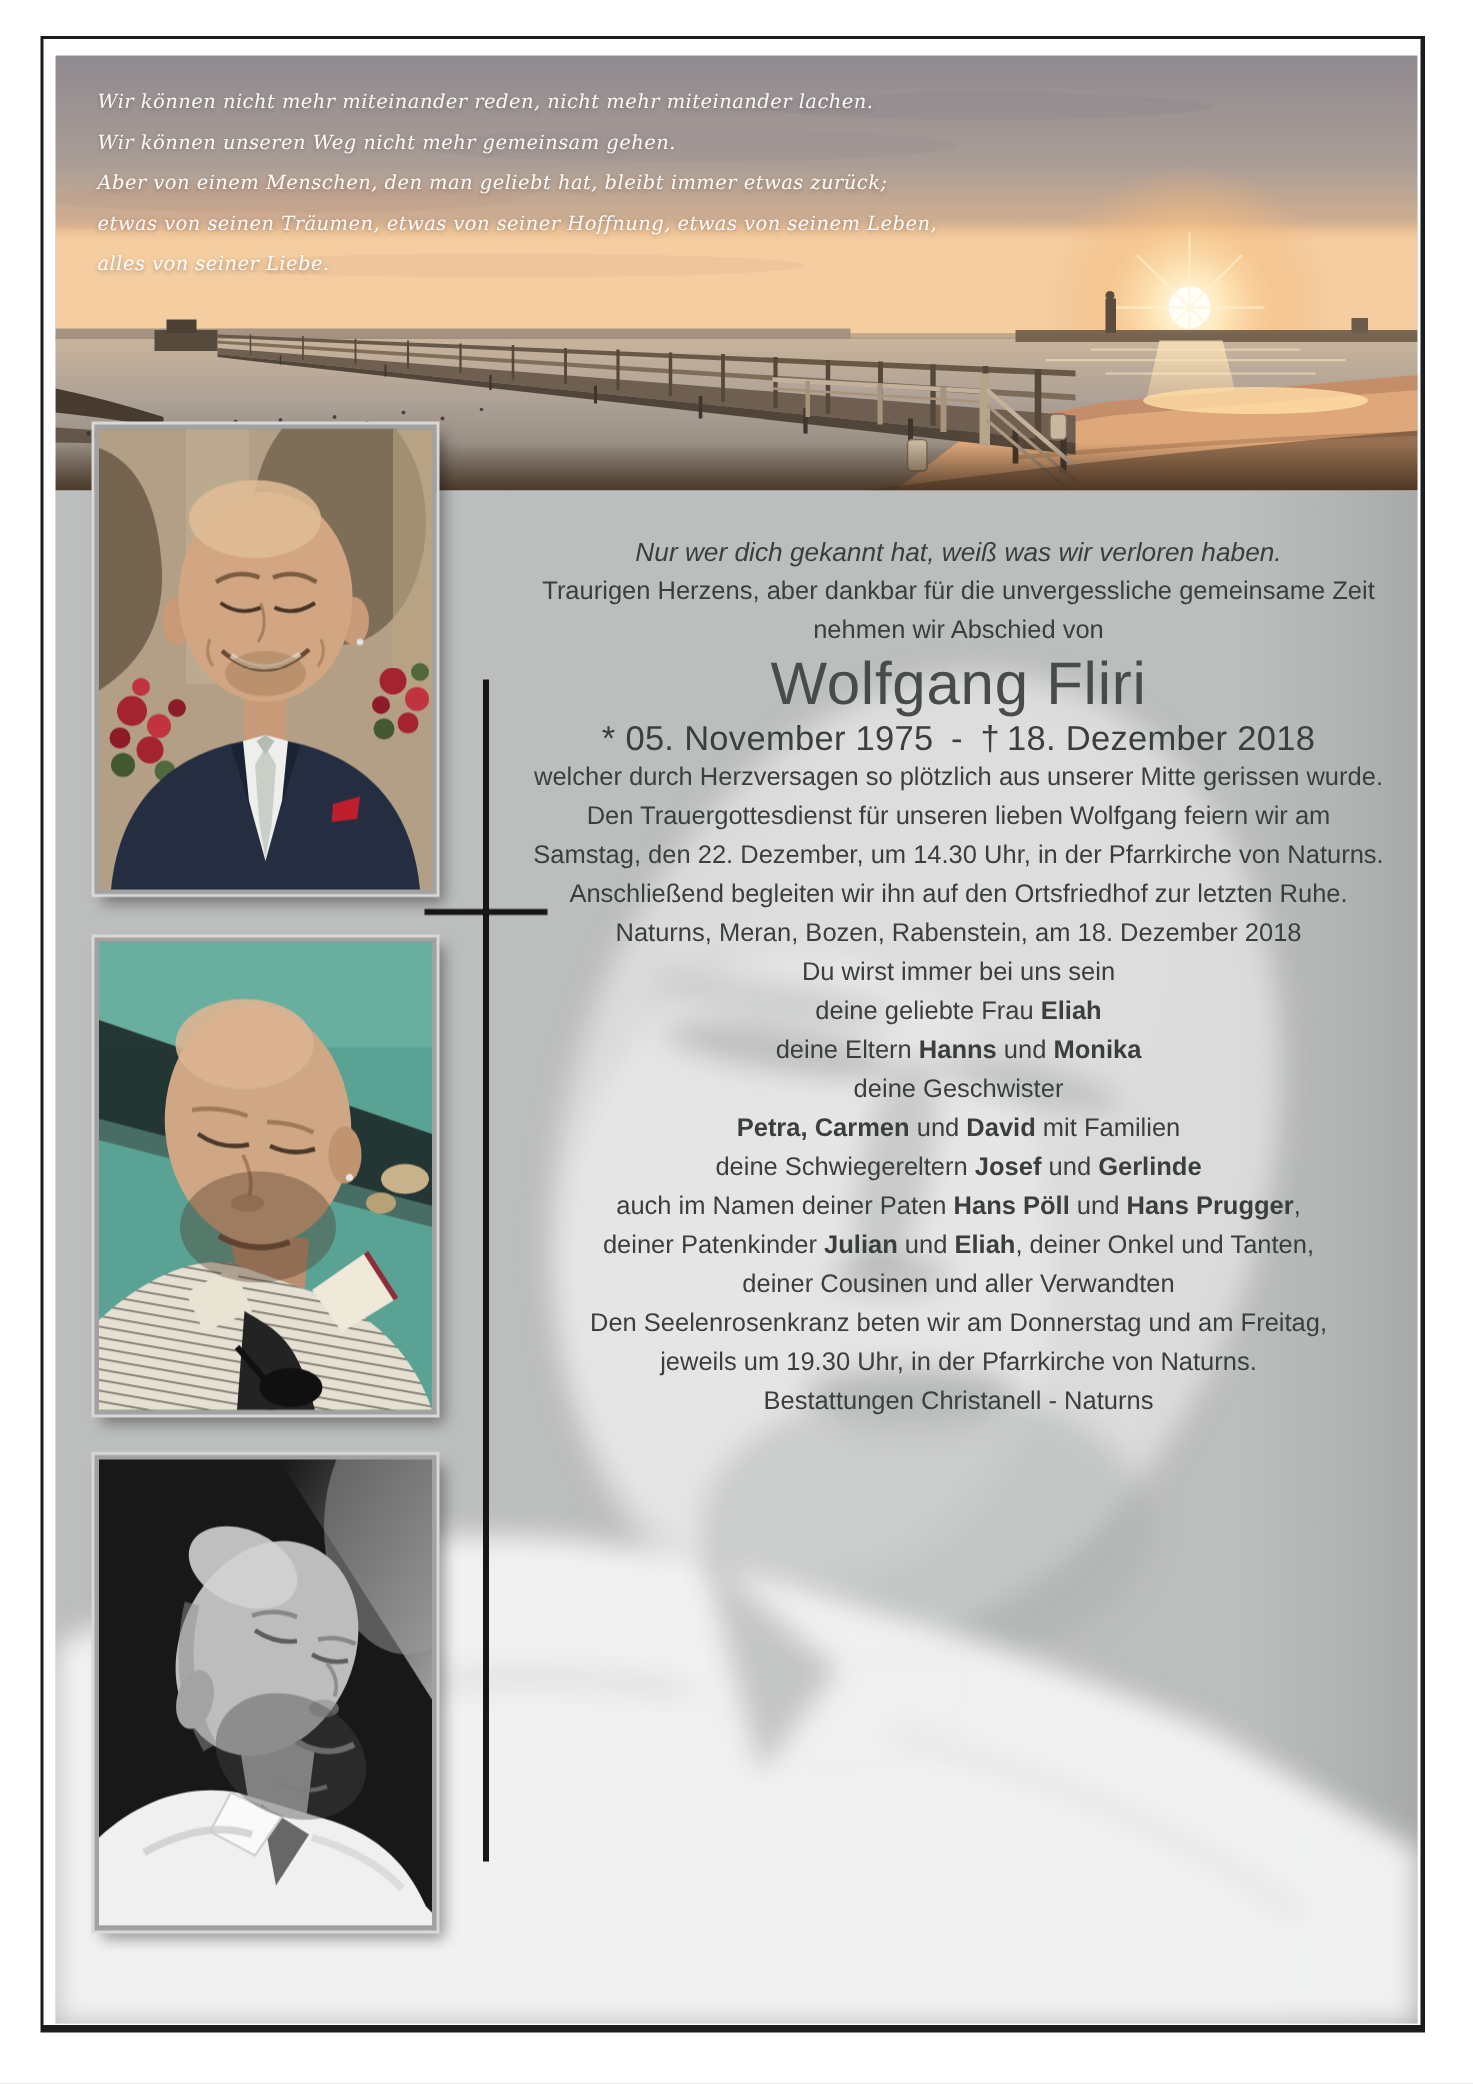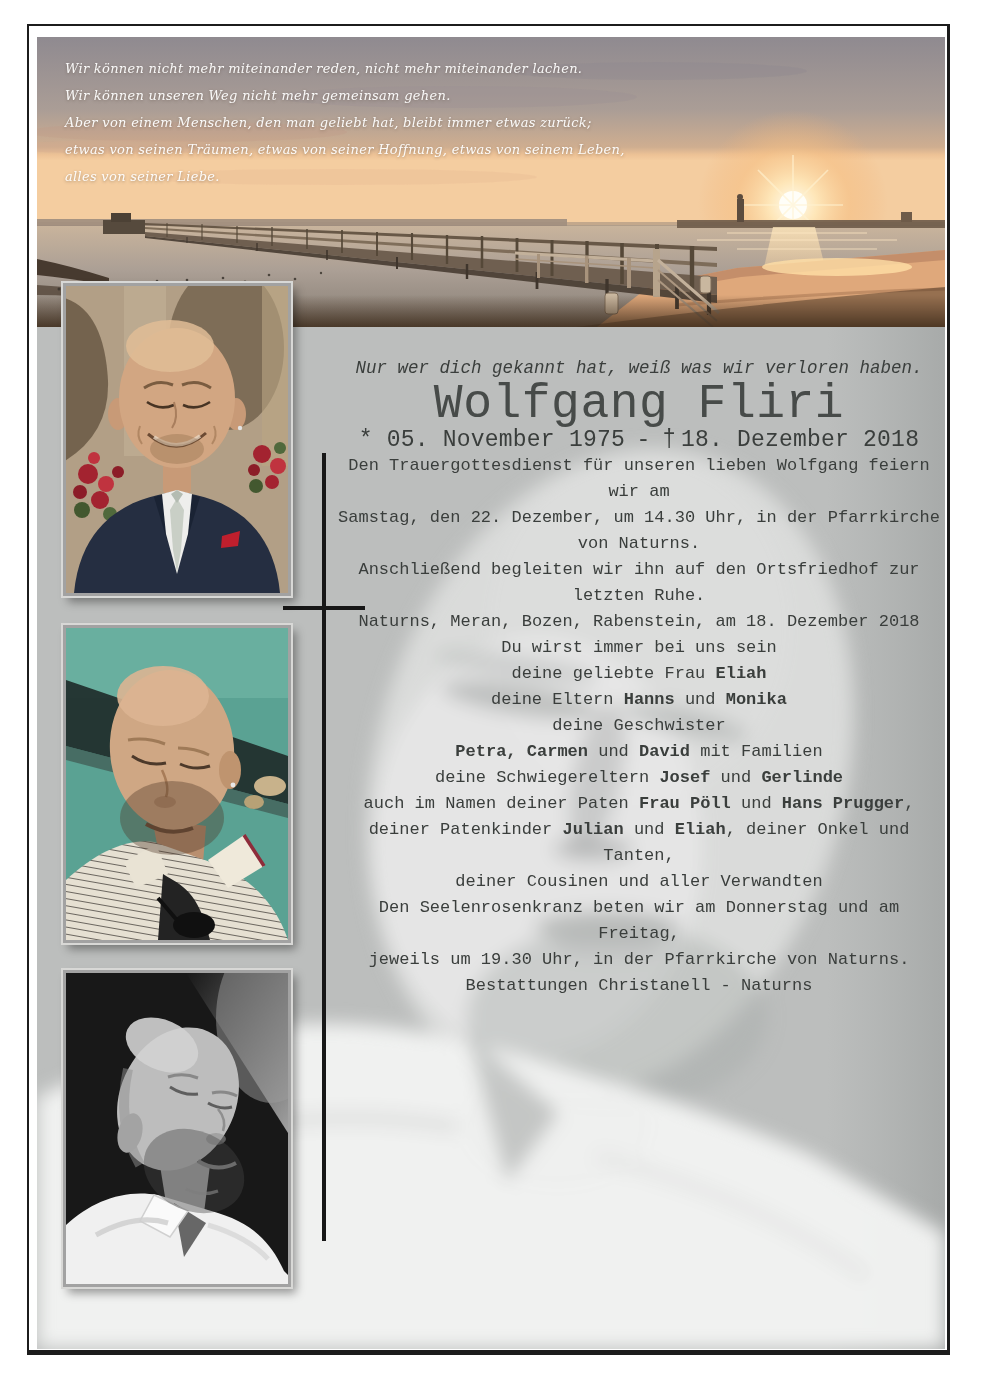--- a/index.html
+++ b/index.html
@@ -16,25 +16,25 @@
   .photo{position:absolute;left:26px;width:222px;border:3px solid #a2a2a2;outline:2px solid #d8d8d6;
          box-shadow:5px 6px 9px rgba(0,0,0,0.38);background:#888;z-index:3;}
   .photo svg{display:block;}
   #photo1{top:246px;height:307px;}
   #photo2{top:588px;height:312px;}
   #photo3{top:933px;height:311px;}
   .cross-v{position:absolute;left:285px;top:416px;width:4px;height:788px;background:#171717;z-index:2;}
   .cross-h{position:absolute;left:246px;top:569px;width:82px;height:4px;background:#171717;z-index:2;}
   .text-col{position:absolute;left:296px;top:318px;width:612px;text-align:center;z-index:4;
             color:#3a3e3c;font-size:17px;line-height:26px;}
-  .text-col p,.text-col h1{margin:0;padding:0;font-weight:normal;font-family:Liberation Mono, monospace;}
+  .text-col p,.text-col h1{margin:0;padding:0;font-weight:normal;}
   .p-epigraph{font-style:italic;font-size:17.5px;color:#34383
 6;}
   .p-intro{margin-top:23px;}
-  .p-name{margin-top:15px;font-size:48px;line-height:46px;color:#474b49;letter-spacing:0.5px;}
+  .p-name{margin-top:15px;font-size:40px;line-height:46px;color:#474b49;letter-spacing:0.5px;}
   .p-dates{margin-top:3px;font-size:23px;letter-spacing:0.2px;}
   .p-cause{margin-top:25px;}
   .p-service{margin-top:16px;}
   .p-places{margin-top:12px;}
   .p-motto{margin-top:18px;font-weight:bold;}
   .p-wife{margin-top:20px;}
   .p-parents{margin-top:20px;}
   .p-siblings{margin-top:17px;}
   .p-inlaws{margin-top:13px;}
   .p-godparents{margin-top:17px;}
@@ -346,28 +346,30 @@
         <path d="M132,188 q19,12 38,2" stroke="#6c6c6c" stroke-width="4" fill="none"></path>
         <path d="M120,216 q16,8 32,2" stroke="#7d7d7d" stroke-width="3" fill="none" opacity="0.7"></path>
       </svg>
     </div>
 
     <div class="cross-v"></div>
     <div class="cross-h"></div>
 
     <div class="text-col">
       <p class="p-epigraph">Nur wer dich gekannt hat, weiß was wir verloren haben.</p>
+      <p class="p-intro">Traurigen Herzens, aber dankbar für die unvergessliche gemeinsame Zeit<br>nehmen wir Abschied von</p>
       <h1 class="p-name">Wolfgang Fliri</h1>
       <p class="p-dates">* 05. November 1975 - † 18. Dezember 2018</p>
+      <p class="p-cause">welcher durch Herzversagen so plötzlich aus unserer Mitte gerissen wurde.</p>
       <p class="p-service">Den Trauergottesdienst für unseren lieben Wolfgang feiern wir am<br>Samstag, den 22. Dezember, um 14.30 Uhr, in der Pfarrkirche von Naturns.<br>Anschließend begleiten wir ihn auf den Ortsfriedhof zur letzten Ruhe.</p>
       <p class="p-places">Naturns, Meran, Bozen, Rabenstein, am 18. Dezember 2018</p>
       <p class="p-motto">Du wirst immer bei uns sein</p>
       <p class="p-wife">deine geliebte Frau <b>Eliah</b></p>
       <p class="p-parents">deine Eltern <b>Hanns</b> und <b>Monika</b></p>
       <p class="p-siblings">deine Geschwister<br><b>Petra, Carmen</b> und <b>David</b> mit Familien</p>
       <p class="p-inlaws">deine Schwiegereltern <b>Josef</b> und <b>Gerlinde</b></p>
-      <p class="p-godparents">auch im Namen deiner Paten <b>Frau Pöll</b> und <b>Hans Prugger</b>,<br>deiner Patenkinder <b>Julian</b> und <b>Eliah</b>, deiner Onkel und Tanten,<br>deiner Cousinen und aller Verwandten</p>
+      <p class="p-godparents">auch im Namen deiner Paten <b>Hans Pöll</b> und <b>Hans Prugger</b>,<br>deiner Patenkinder <b>Julian</b> und <b>Eliah</b>, deiner Onkel und Tanten,<br>deiner Cousinen und aller Verwandten</p>
       <p class="p-rosary">Den Seelenrosenkranz beten wir am Donnerstag und am Freitag,<br>jeweils um 19.30 Uhr, in der Pfarrkirche von Naturns.</p>
       <p class="p-footer">Bestattungen Christanell - Naturns</p>
     </div>
 
   </div>
 </div>
 
 </body></html>

